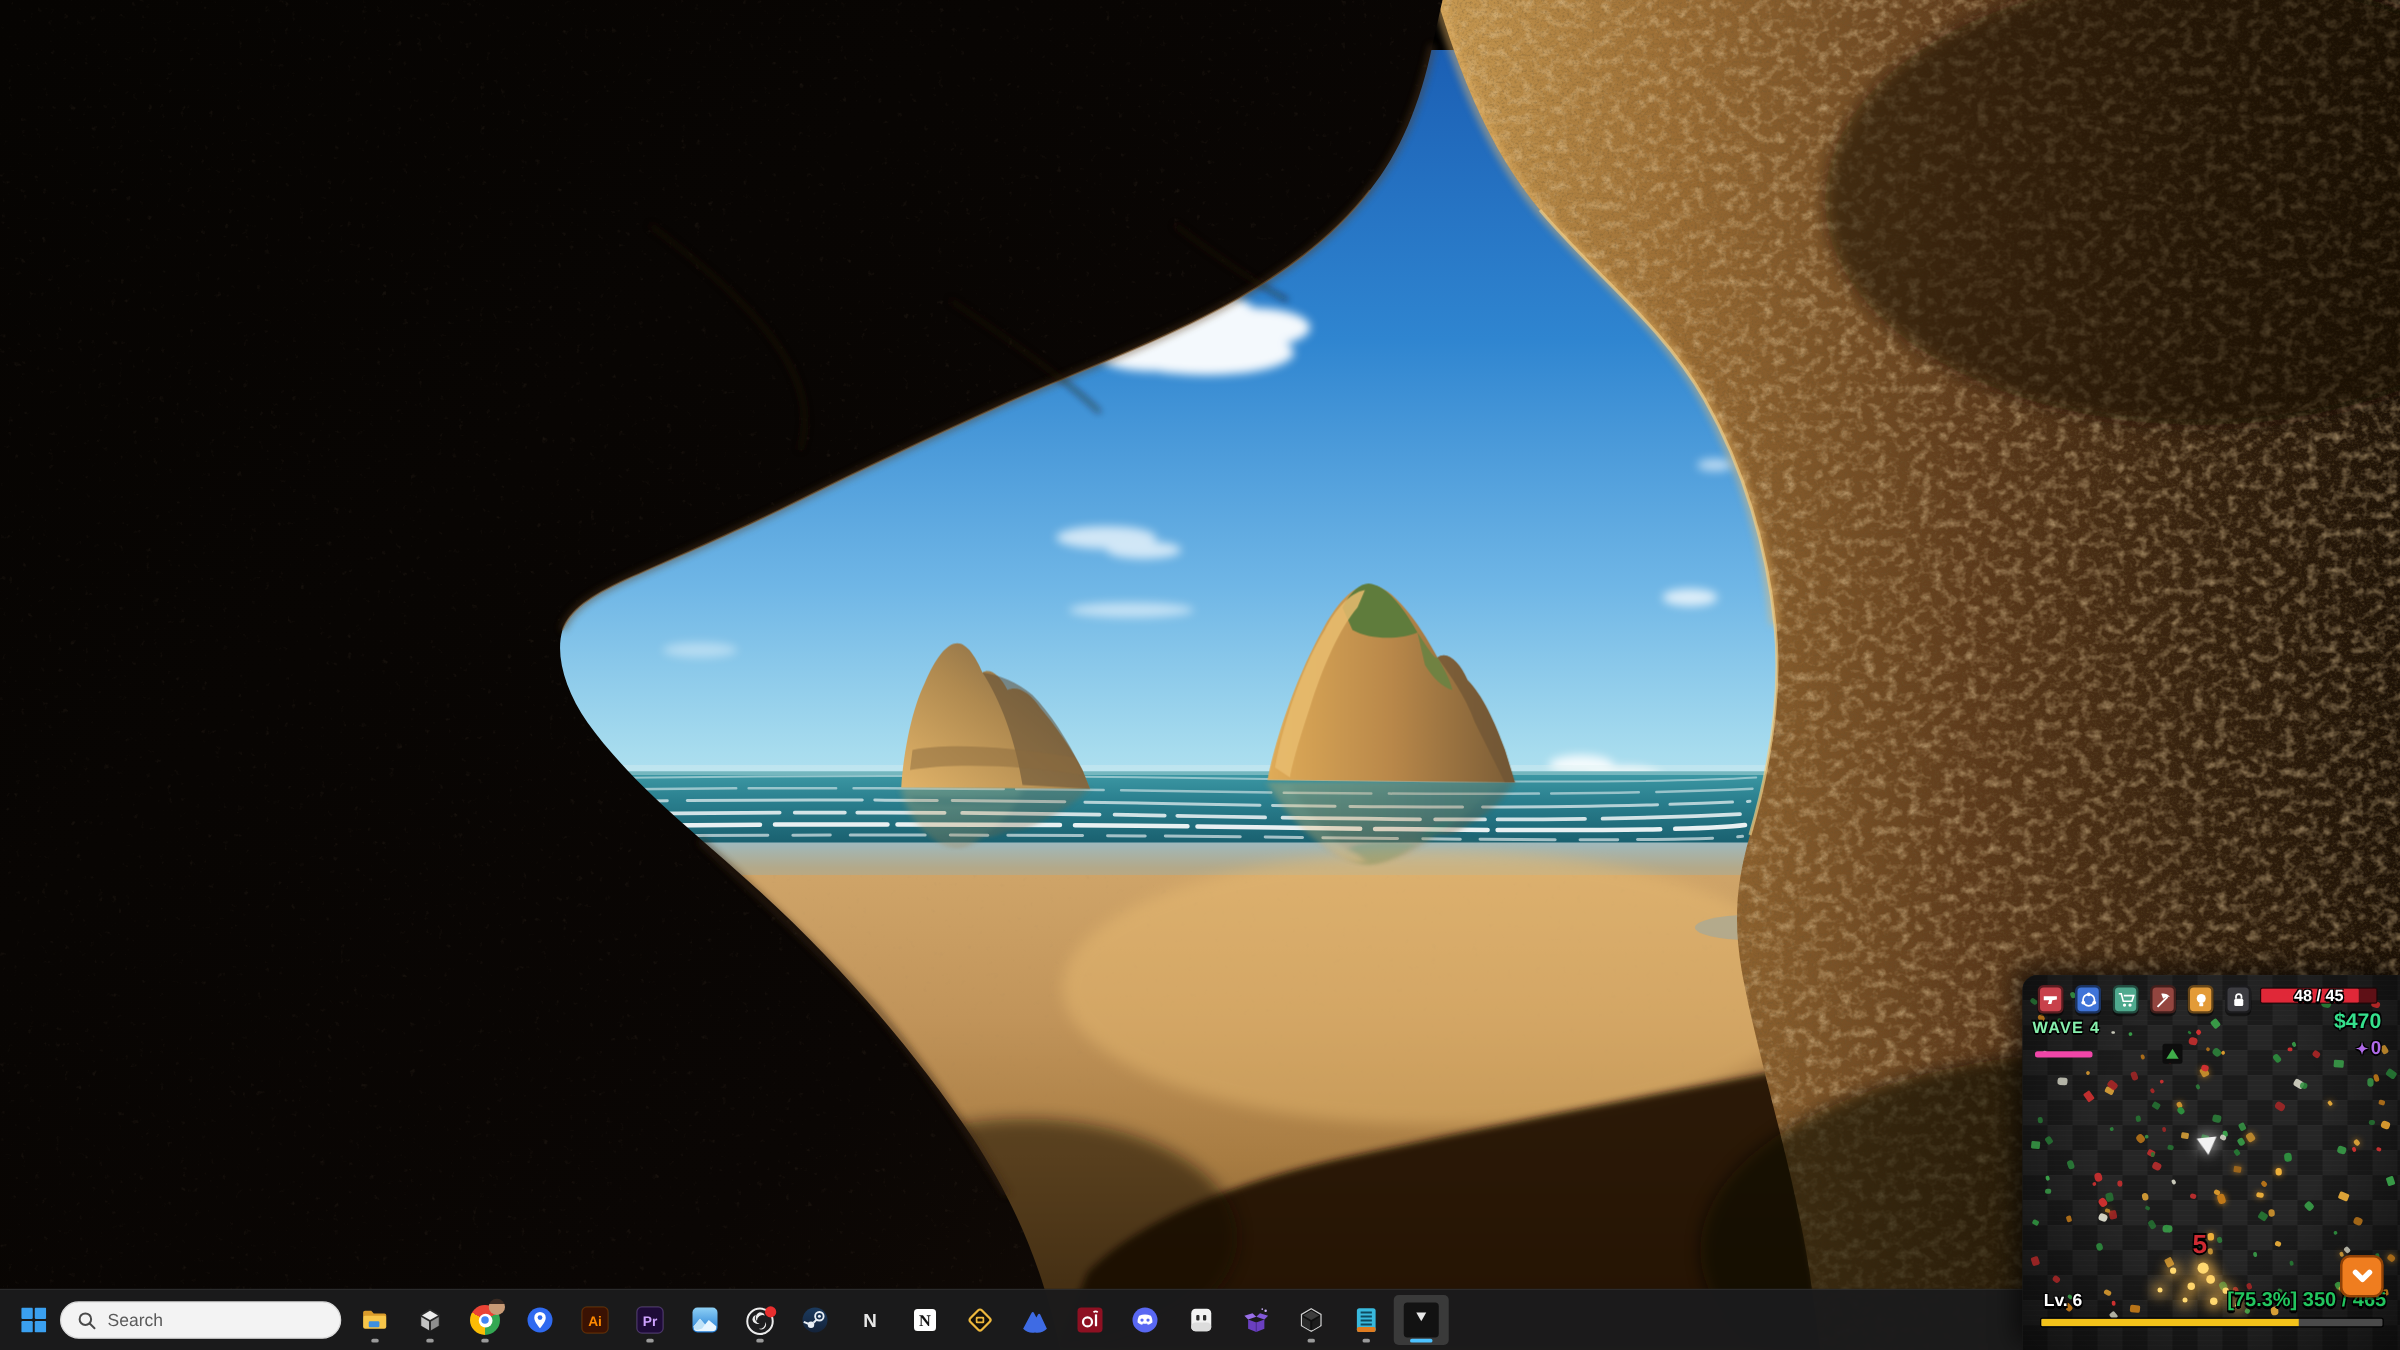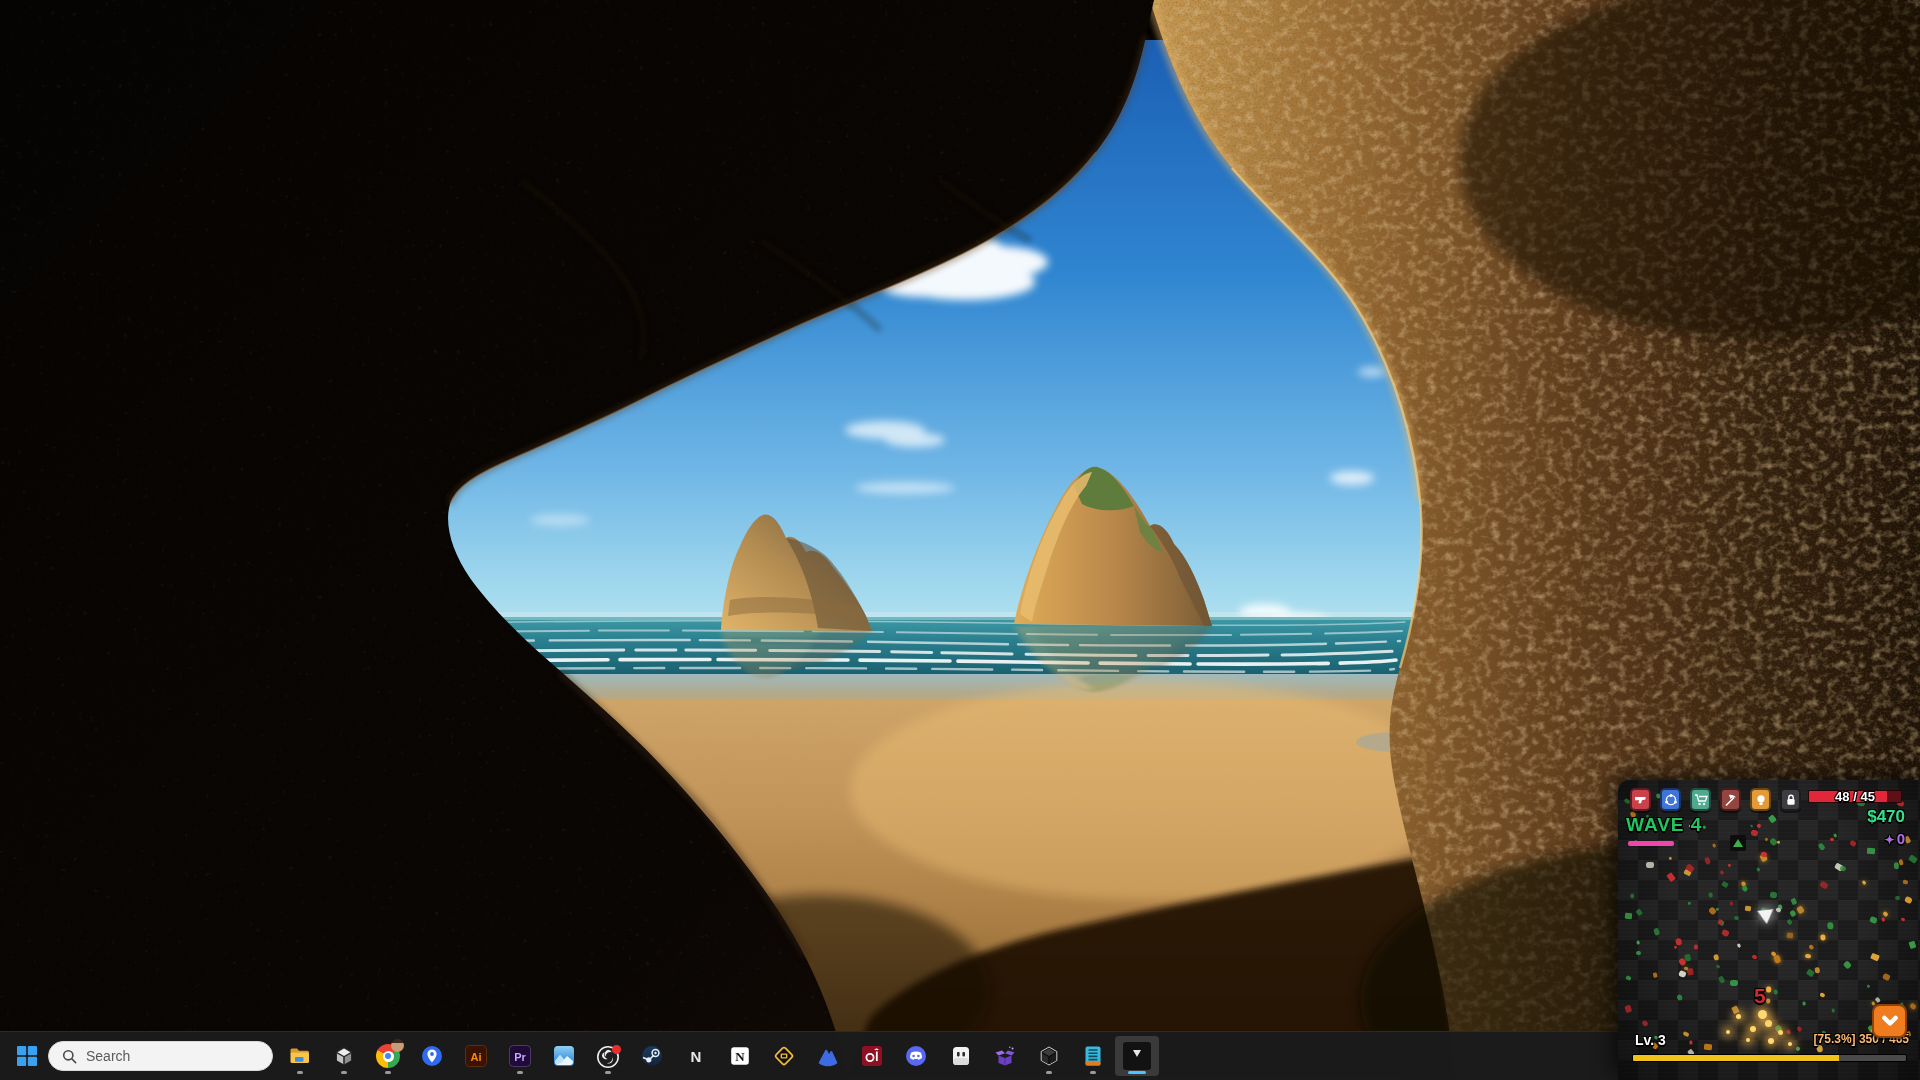--- a/index.html
+++ b/index.html
@@ -42,31 +42,31 @@
     background-image:linear-gradient(rgba(255,255,255,.02) 1px,transparent 1px),
       conic-gradient(#262626 0 25%,#1b1b1b 0 50%,#262626 0 75%,#1b1b1b 0);
     background-size:100% 4px,40px 40px;}
   .board::after{content:"";position:absolute;inset:0;
     background:radial-gradient(ellipse at 50% 42%,transparent 42%,rgba(0,0,0,.55) 100%);}
   .blob{position:absolute;}
   .outl{text-shadow:-1px -1px 0 #000,1px -1px 0 #000,-1px 1px 0 #000,1px 1px 0 #000,0 2px 0 #000;}
   #gbtns{position:absolute;left:12px;top:8px;display:flex;gap:9px;}
   .gbtn{width:21px;height:23px;border-radius:5px;border:2px solid rgba(0,0,0,.55);box-sizing:border-box;
     box-shadow:0 2px 0 rgba(0,0,0,.5);display:flex;align-items:center;justify-content:center;padding:0;cursor:pointer;}
-  .wave{position:absolute;left:8px;top:34px;font-size:19px;font-weight:bold;color:#22c55e;letter-spacing:1px;}
+  .wave{position:absolute;left:8px;top:34px;font-size:13px;font-weight:bold;color:#86efac;letter-spacing:1px;}
   .wavebar{position:absolute;left:10px;top:61px;width:46px;height:5px;border-radius:2px;}
   .hpwrap{position:absolute;left:190px;top:10px;width:94px;height:13px;background:#5e1016;border:1px solid rgba(0,0,0,.6);
     border-radius:2px;box-sizing:border-box;}
   .hpfill{height:100%;background:#e02838;border-radius:1px;}
   .hptext{position:absolute;left:0;top:-2px;width:100%;text-align:center;font-size:13px;font-weight:bold;color:#fff;}
   .money{position:absolute;right:15px;top:27px;font-size:17px;font-weight:bold;color:#35e08c;}
   .gems{position:absolute;right:15px;top:50px;font-size:15px;font-weight:bold;color:#b06ae8;}
   .gems .star{font-size:12px;margin-right:2px;}
   .lv{position:absolute;left:17px;top:252px;font-size:14px;font-weight:bold;color:#fff;}
-  .xptext{position:absolute;right:11px;top:252px;font-size:12px;font-weight:bold;color:#fdba74;}
+  .xptext{position:absolute;right:11px;top:252px;font-size:16px;font-weight:bold;color:#22c55e;}
   .xpbar{position:absolute;left:14px;right:13px;top:274px;height:8px;background:#4a4a4a;border:1px solid #000;
     border-radius:2px;box-sizing:border-box;overflow:hidden;}
   .xpfill{height:100%;background:#f2c21a;}
   .minbtn{position:absolute;left:254px;top:224px;width:35px;height:34px;border-radius:8px;background:#ef7d1f;
     border:2px solid rgba(120,50,0,.8);box-shadow:0 2px 0 rgba(0,0,0,.5);cursor:pointer;
     display:flex;align-items:center;justify-content:center;padding:0;}
   .dmg{position:absolute;left:136px;top:204px;font-size:21px;font-weight:bold;color:#cf2a32;}
   .player{position:absolute;left:140px;top:130px;width:0;height:0;border-left:8px solid transparent;
     border-right:8px solid transparent;border-top:14px solid #f2f2f2;transform:rotate(-6deg);
     filter:drop-shadow(0 0 6px rgba(255,255,255,.9));}
@@ -683,21 +683,21 @@
 
   <div class="hpwrap">
     <div class="hpfill" style="width: 85%; background: rgb(224, 40, 56);"></div>
     <span class="hptext outl">48 / 45</span>
   </div>
   <div class="money outl" style="color: rgb(53, 224, 140);">$470</div>
   <div class="gems outl" style="color: rgb(176, 106, 232);">
     <span class="star">✦</span><span>0</span>
   </div>
 
-  <div class="lv outl">Lv. 3</div>
+  <div class="lv outl">Lv. 6</div>
   <div class="xptext outl">[75.3%] 350 / 465</div>
   <div class="xpbar">
     <div class="xpfill" style="width: 75.3%; background: rgb(242, 194, 26);"></div>
   </div>
   <button class="minbtn" style="background: rgb(239, 125, 31);">
     <svg width="20" height="20" viewBox="0 0 32 32">
       <path d="M7 11l9 9 9-9" fill="none" stroke="#ffffff" stroke-width="7" stroke-linecap="round" stroke-linejoin="round"></path>
     </svg>
   </button>
 </div>

